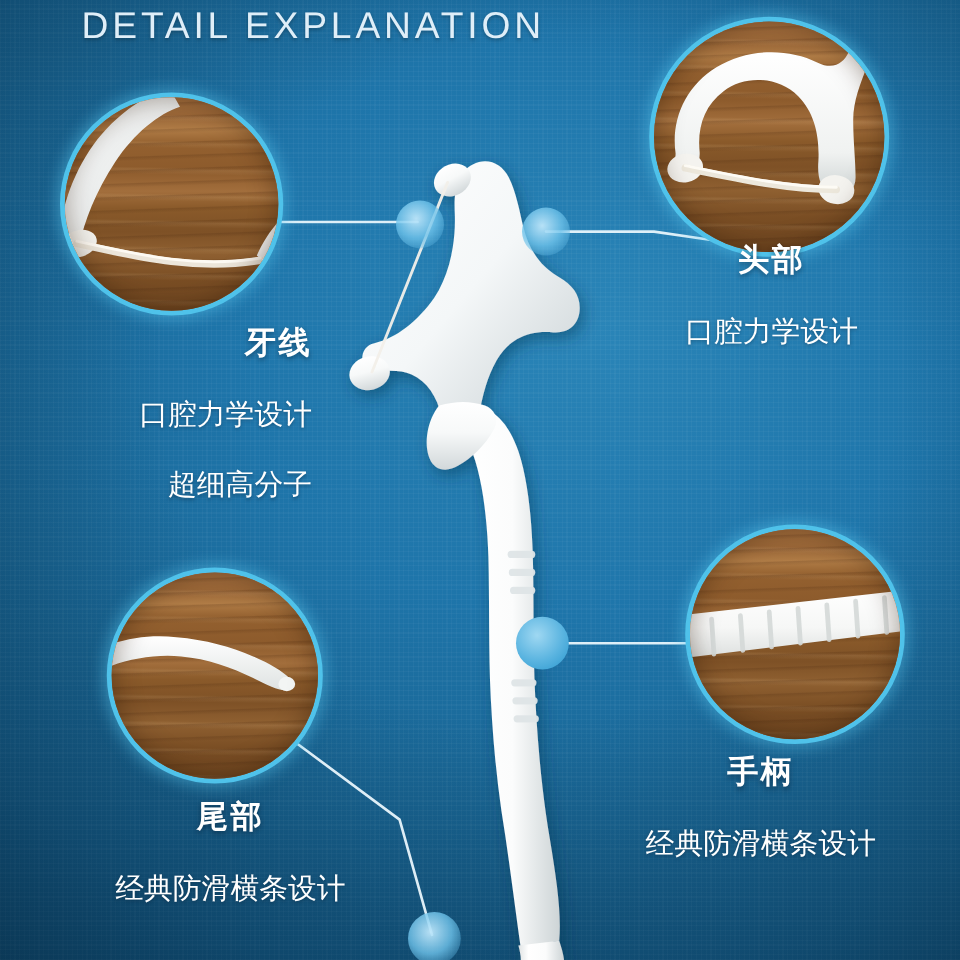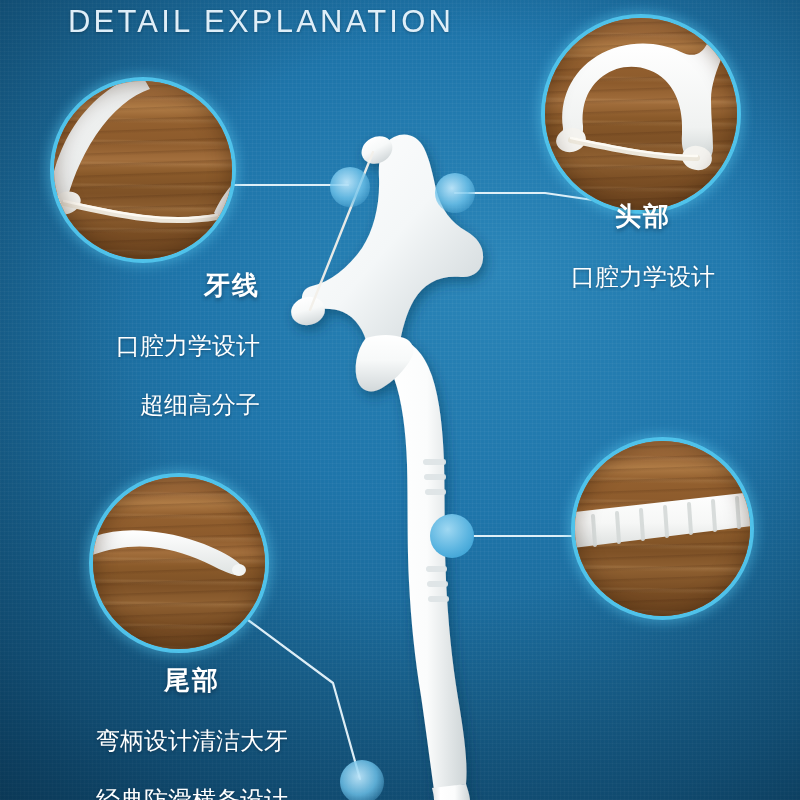--- a/index.html
+++ b/index.html
@@ -319,21 +319,20 @@
                C 100 79, 80 72, 58 70
                C 36 68, 14 72, -6 80 Z" fill="url(#tailG)"></path>
 
       <ellipse cx="146" cy="93" rx="7" ry="6" fill="#f3f5f4"></ellipse>
     </svg>
     <div class="circle-inner-shade"></div>
   </div>
 
   <div class="callout-text center-text" style="left:32px; top:663px; width:320px;">
     <div class="heading">尾部</div>
-    <div class="desc-line">弯柄设计清洁大牙</div>
     <div class="desc-line">经典防滑横条设计</div>
   </div>
 
   <div class="callout-circle" style="left:571px; top:437px; width:175px; height:175px;">
     <div class="wood"></div>
     <svg viewBox="0 0 175 175" width="175" height="175" style="position:absolute;inset:0;">
       <defs>
         <linearGradient id="handleG" x1="0" y1="0" x2="0" y2="1">
           <stop offset="0%" stop-color="#ffffff"></stop>
           <stop offset="55%" stop-color="#f6f7f6"></stop>
@@ -349,14 +348,18 @@
         <line x1="66" y1="69" x2="68" y2="98"></line>
         <line x1="90" y1="66" x2="92" y2="95"></line>
         <line x1="114" y1="63" x2="116" y2="92"></line>
         <line x1="138" y1="60" x2="140" y2="89"></line>
         <line x1="162" y1="57" x2="164" y2="86"></line>
       </g>
     </svg>
     <div class="circle-inner-shade"></div>
   </div>
 
+  <div class="callout-text center-text" style="left:468px; top:626px; width:332px;">
+    <div class="heading">手柄</div>
+    <div class="desc-line">经典防滑横条设计</div>
+  </div>
 
 </div>
 
 </body></html>

